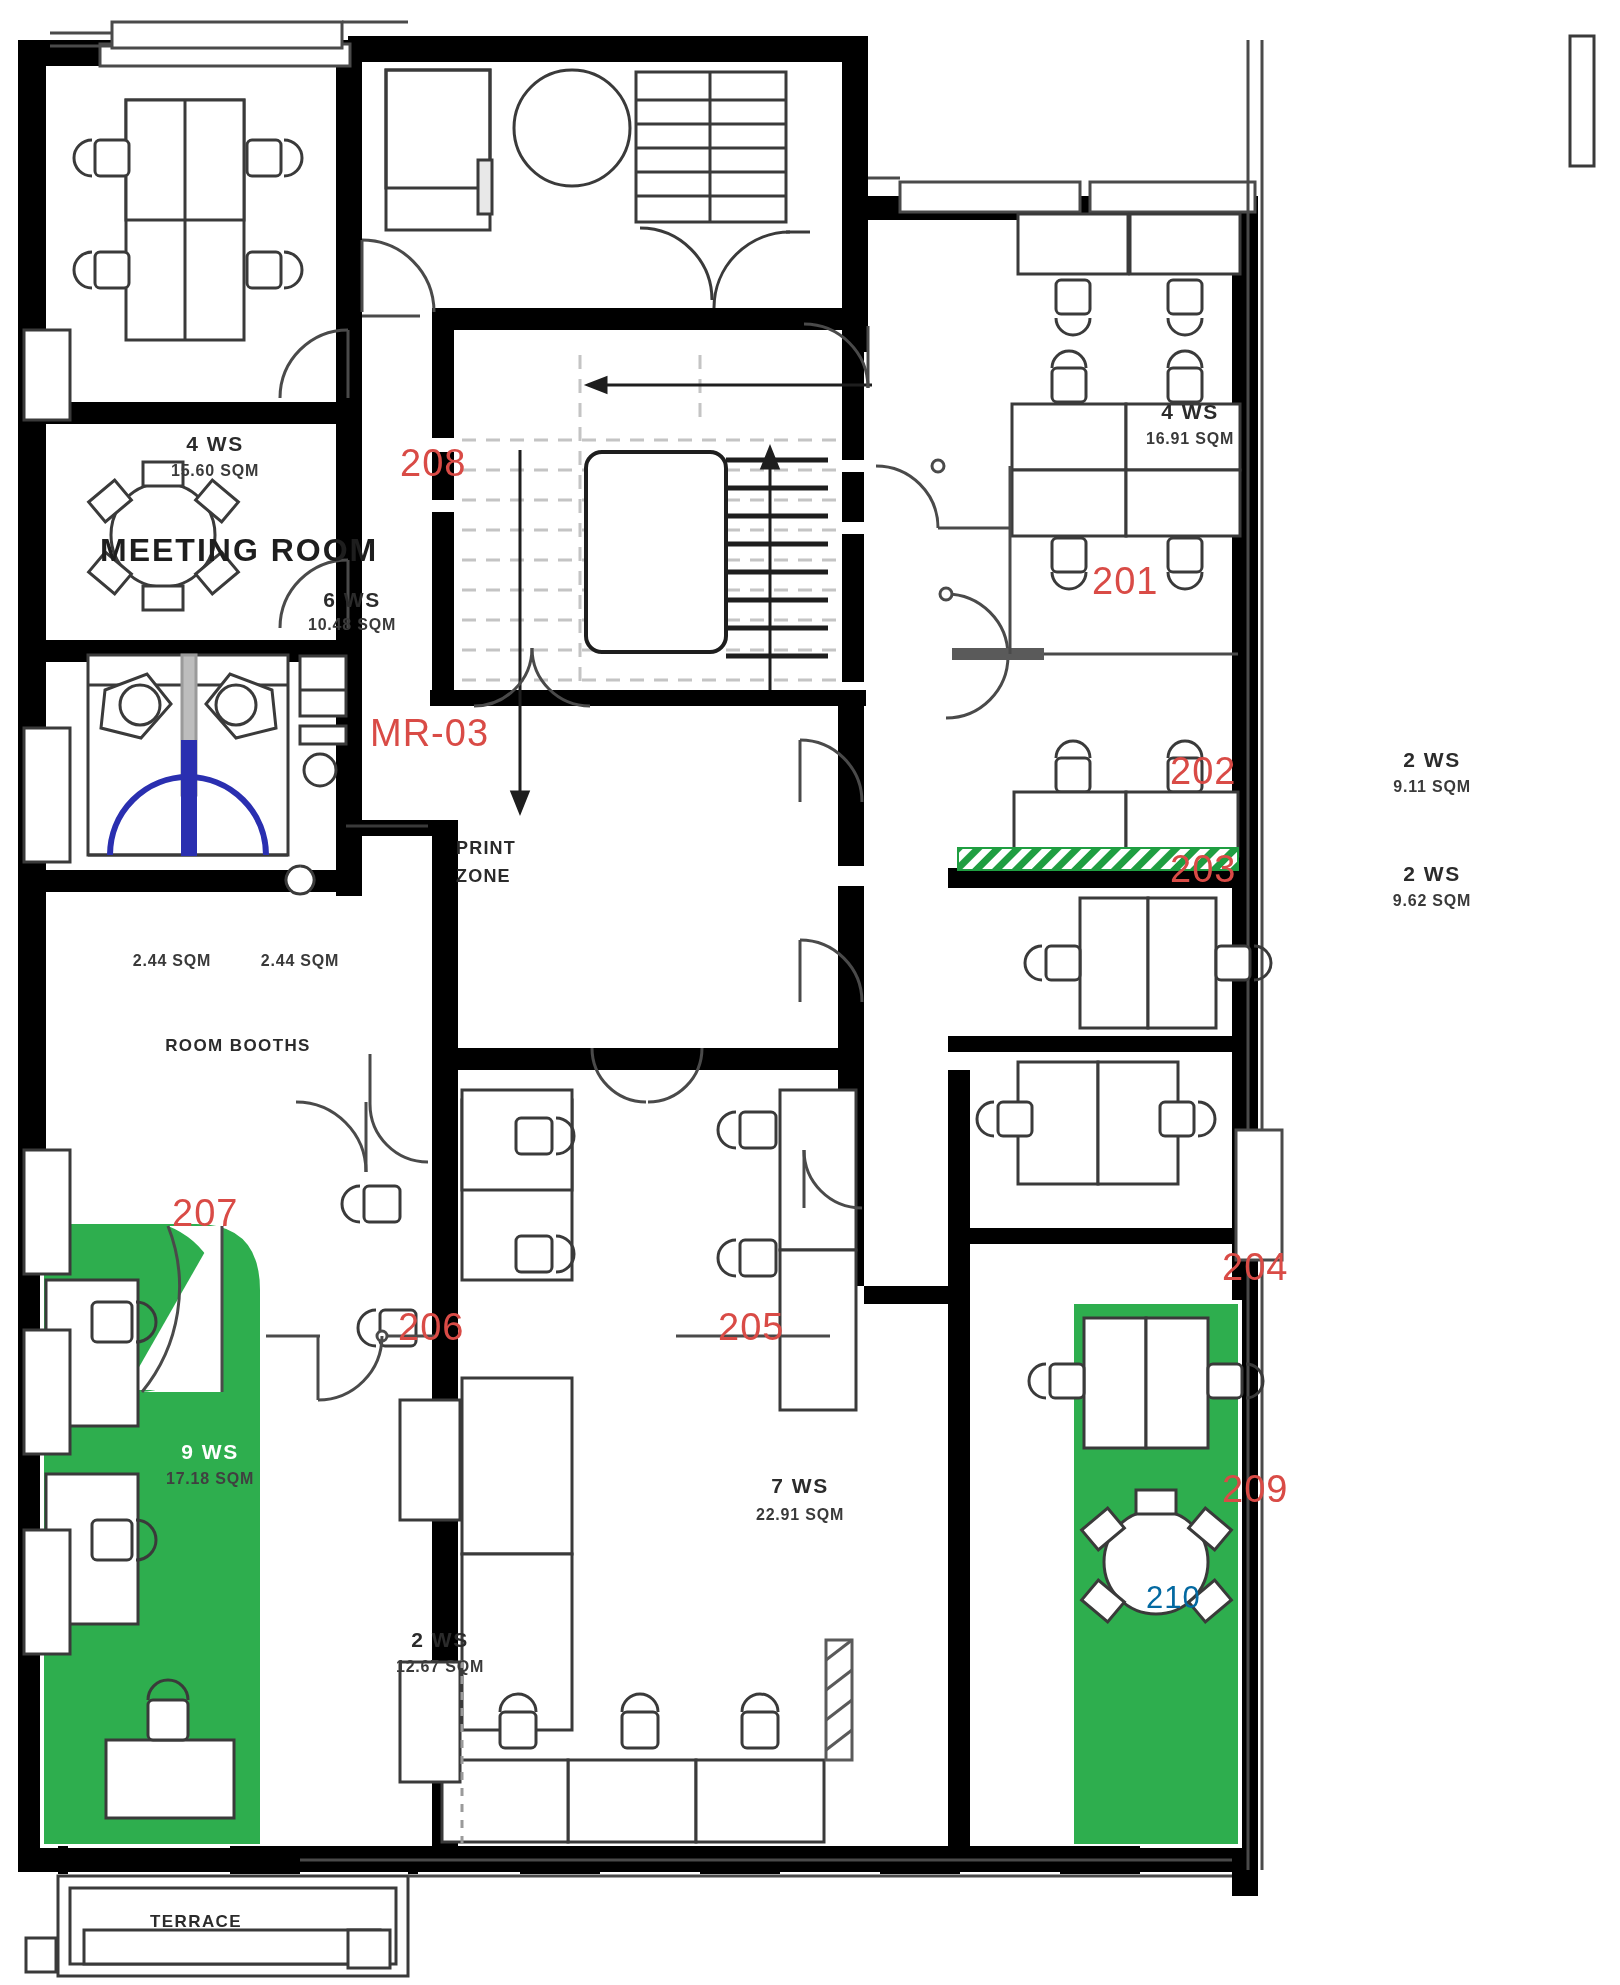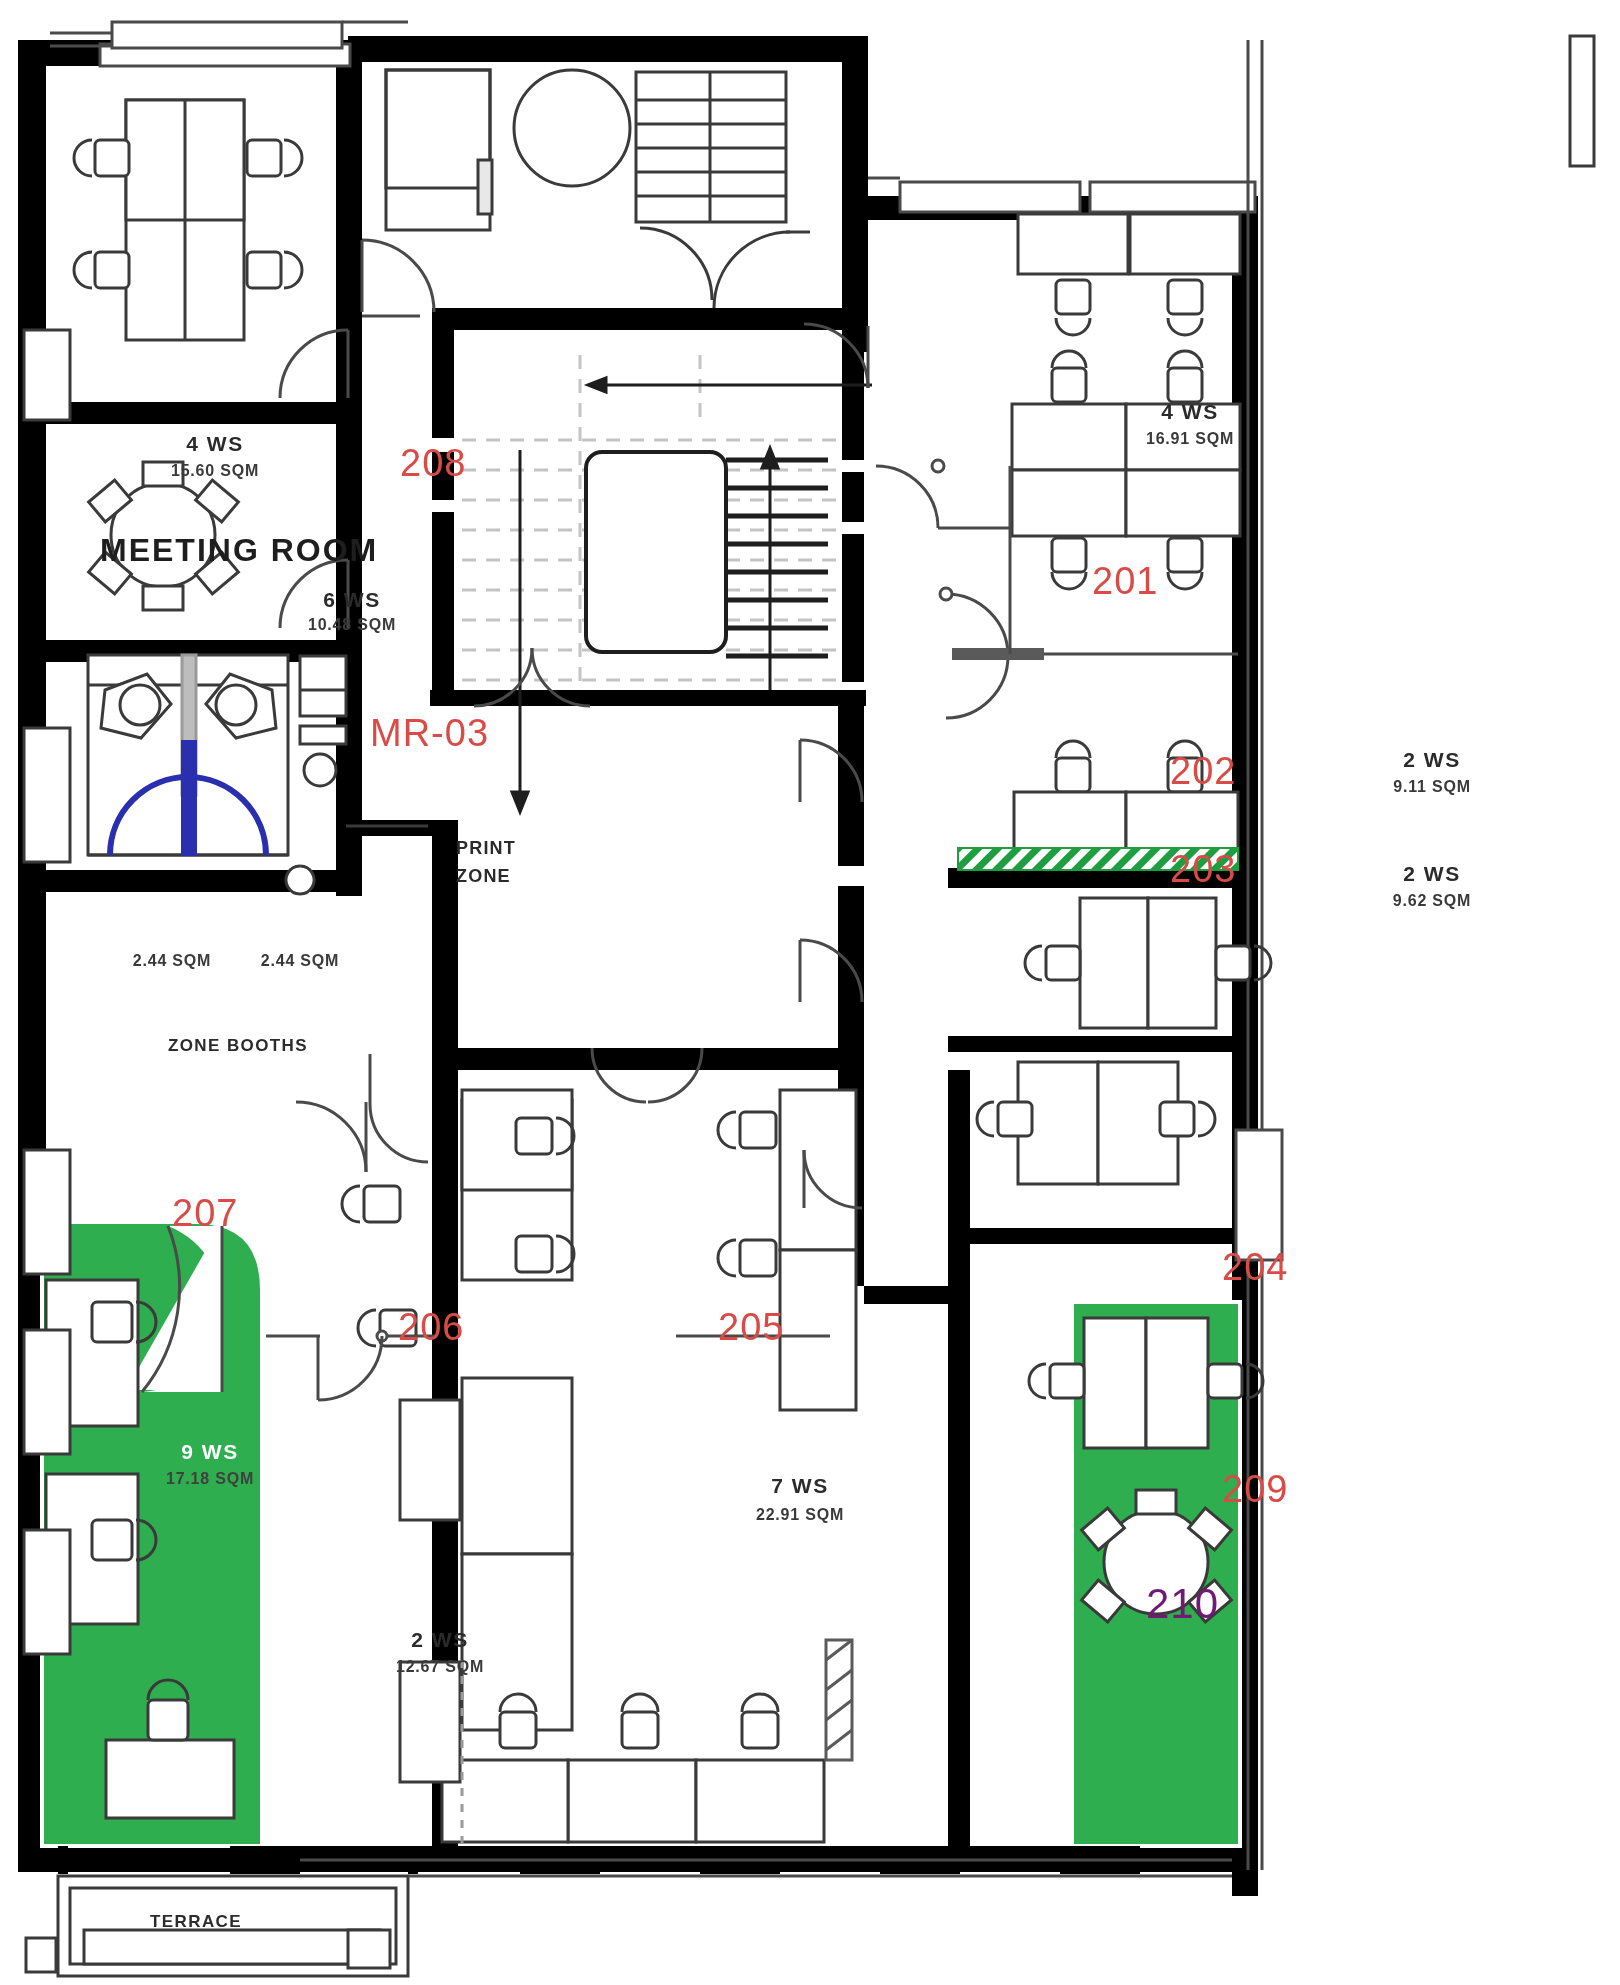--- a/index.html
+++ b/index.html
@@ -2,21 +2,21 @@
 <html><head>
 <meta charset="utf-8">
 <title>Office Floor Plan</title>
 <style>
   html,body{margin:0;padding:0;background:#ffffff;}
   body{font-family:"Liberation Sans", sans-serif;}
   #plan{position:relative;width:1620px;height:1985px;background:#ffffff;overflow:hidden;}
   svg{position:absolute;top:0;left:0;}
   .lbl{position:absolute;font-family:"Liberation Sans",sans-serif;white-space:nowrap;}
   .rm-red{color:#d94b46;font-size:38px;letter-spacing:1px;}
-  .rm-gold{color:#701a75;font-size:42px;letter-spacing:1px;}
+  .rm-gold{color:#0369a1;font-size:31px;letter-spacing:1px;}
   .ws{color:#2b2b2b;font-size:21px;font-weight:bold;letter-spacing:1.5px;text-align:center;}
   .sq{color:#3a3a3a;font-size:16px;font-weight:bold;letter-spacing:0.8px;text-align:left;}
   .ws-w{color:#ffffff;font-size:21px;font-weight:bold;letter-spacing:1.5px;text-align:center;}
   .sq-w{color:#404040;font-size:16px;font-weight:bold;letter-spacing:0.8px;text-align:center;}
   .big{color:#1e1e1e;font-size:32px;font-weight:bold;letter-spacing:2px;}
   .mid{color:#2b2b2b;font-size:18px;font-weight:bold;letter-spacing:1.2px;line-height:1.15;}
   .sml{color:#2b2b2b;font-size:17px;font-weight:bold;letter-spacing:1.4px;}
   .ctr{transform:translateX(-50%);}
 </style>
 </head>
@@ -516,21 +516,21 @@
 <div class="lbl sq ctr" style="left:800px; top:1506px;">22.91 SQM</div>
 
 <div class="lbl ws ctr" style="left:440px; top:1628px;">2 WS</div>
 <div class="lbl sq ctr" style="left:440px; top:1658px;">12.67 SQM</div>
 
 <div class="lbl ws-w ctr" style="left:210px; top:1440px;">9 WS</div>
 <div class="lbl sq-w ctr" style="left:210px; top:1470px;">17.18 SQM</div>
 
 <div class="lbl sq ctr" style="left:172px; top:952px;">2.44 SQM</div>
 <div class="lbl sq ctr" style="left:300px; top:952px;">2.44 SQM</div>
-<div class="lbl sml ctr" style="left:238px; top:1036px;">ZONE BOOTHS</div>
+<div class="lbl sml ctr" style="left:238px; top:1036px;">ROOM BOOTHS</div>
 
 <div class="lbl mid" style="left:456px; top:838px;">PRINT</div>
 <div class="lbl mid" style="left:456px; top:866px;">ZONE</div>
 
 <div class="lbl sml ctr" style="left:196px; top:1912px;">TERRACE</div>
 
 <div class="lbl rm-red" style="left:400px;  top:442px;">208</div>
 <div class="lbl rm-red" style="left:370px;  top:712px;">MR-03</div>
 <div class="lbl rm-red" style="left:1092px; top:560px;">201</div>
 <div class="lbl rm-red" style="left:1170px; top:750px;text-align:right;">202</div>

